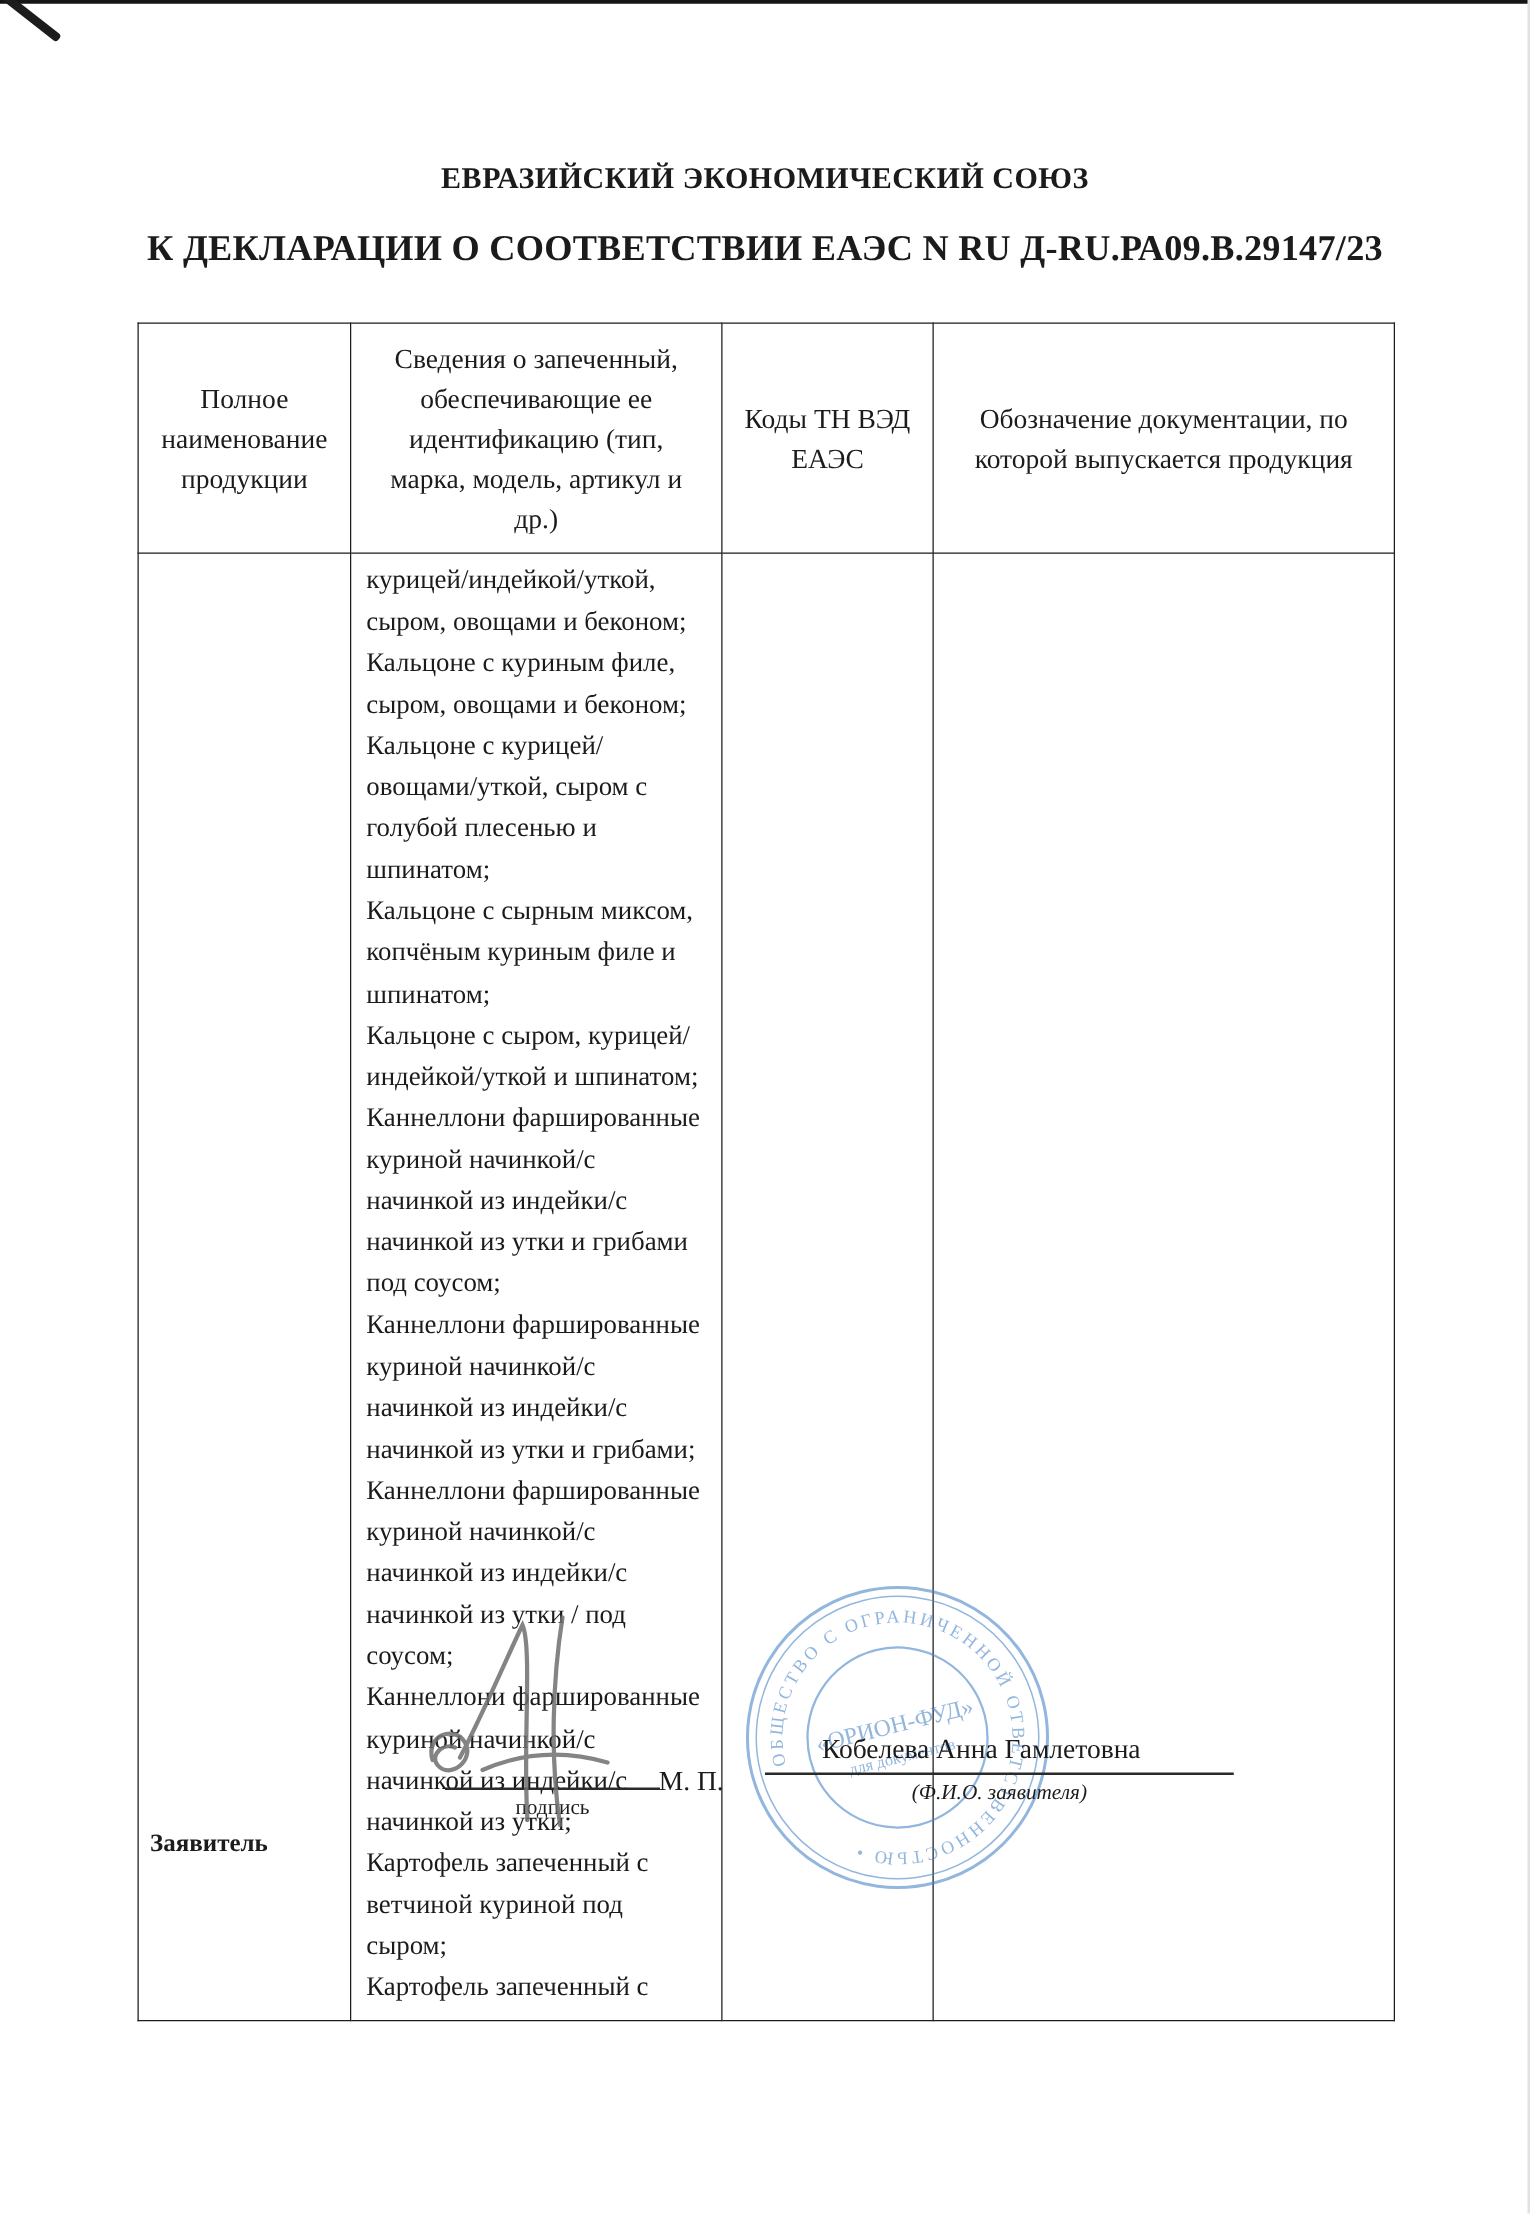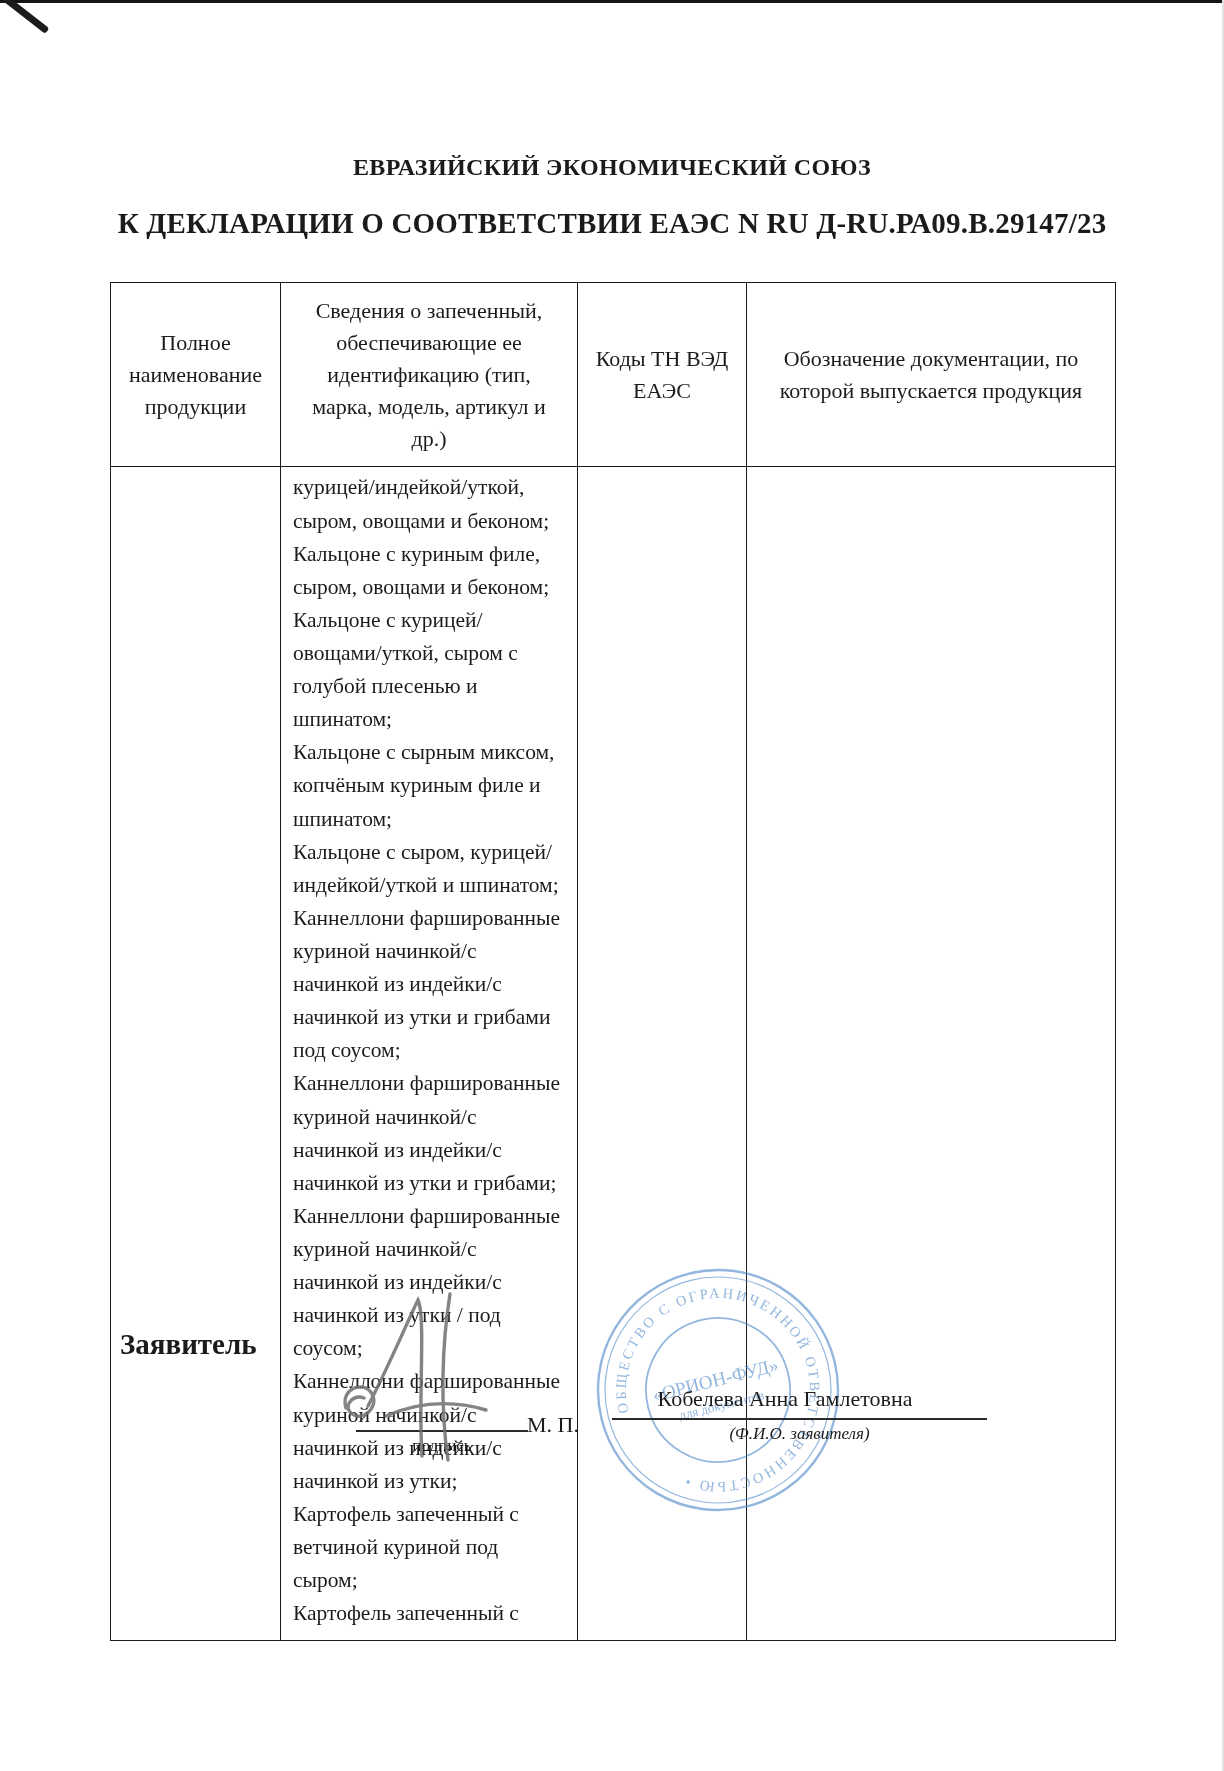--- a/index.html
+++ b/index.html
@@ -10,21 +10,21 @@
     font-family:"Liberation Serif", serif;
     color:#1b1b1b;
     overflow:hidden;
   }
   
   .scan-top    { position:absolute; top:0; left:0; width:1224px; height:3px; background:#151515; }
   .scan-corner { position:absolute; top:8px; left:-10px; width:64px; height:7px; background:#1c1c1c;
                  transform:rotate(38deg); border-radius:3px; }
   .scan-right  { position:absolute; top:0; right:0; width:2px; height:1771px; background:#e2e2e2; }
 
-  .title-block { text-align:center; padding-top:130px;margin-top:24px; }
+  .title-block { text-align:center; padding-top:130px; }
   .doc-title    { font-size:24px; font-weight:bold; letter-spacing:.4px; margin:0; }
   .doc-appendix { font-size:22px; font-weight:bold; margin:24px 0 0; }
   .doc-decl     { font-size:29px; font-weight:bold; margin:26px 0 0; letter-spacing:.2px; }
 
   table.main {
     border-collapse:collapse;
     margin:42px 0 0 110px;
     width:1005px;
     table-layout:fixed;
   }
@@ -43,22 +43,22 @@
   table.main td {
     vertical-align:top;
     padding:4px 10px 10px 12px;
   }
   td.products-cell { font-size:21.5px; line-height:1.54; }
   td.body-cell { height:915px; }
   .product { margin:0; }
 
   
   .applicant-label {
-    position:absolute; left:120px; top:1328px;
-    font-size:29px; font-weight:bold;
+    position:absolute; left:120px; top:1464px;
+    font-size:20px; font-weight:bold;
   }
   .signature-svg { position:absolute; left:330px; top:1282px; z-index:3; }
   .sig-line {
     position:absolute; left:356px; top:1430px; width:172px;
     border-top:2px solid #2a2a2a;
   }
   .sig-caption {
     position:absolute; left:356px; top:1436px; width:172px;
     text-align:center; font-size:17px;
   }

